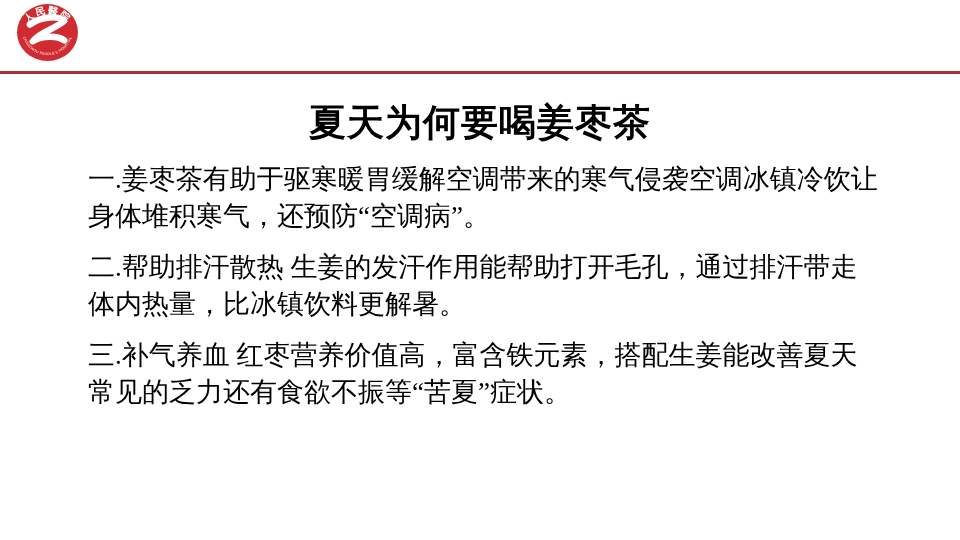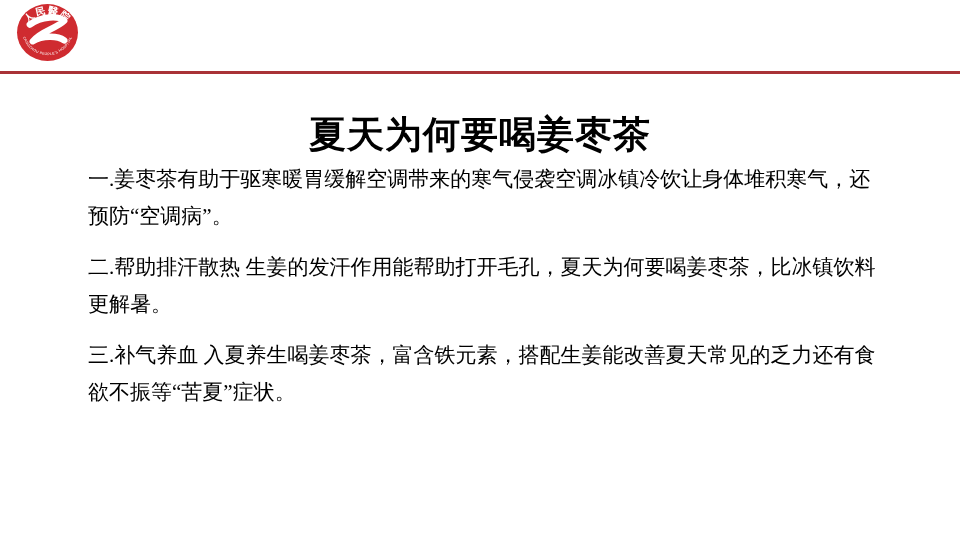--- a/index.html
+++ b/index.html
@@ -26,36 +26,36 @@
     position: absolute;
     left: 0;
     top: 71px;
     width: 960px;
     height: 3px;
     background: #a93237;
   }
   .title {
     position: absolute;
     left: 0;
-    top: 110px;
+    top: 98px;
     width: 960px;
     text-align: center;
     font-size: 37px;
     font-weight: bold;
     letter-spacing: 1px;
     color: #000000;
     font-family: "Liberation Sans", "DejaVu Sans", sans-serif;
   }
   .content {
     position: absolute;
     left: 88px;
     top: 161px;
     width: 792px;
     font-family: "Liberation Serif", "DejaVu Serif", serif;
-    font-size: 21px;
+    font-size: 27px;
     line-height: 37px;
     color: #000000;
     text-align: left;
   }
   .content p {
     margin: 0 0 14px 0;
     padding: 0;
   }
 </style>
 </head>
@@ -75,17 +75,17 @@
     </text>
     <path d="M14 22 C26 13 44 13 49 18 C41 26 24 29 17 39 C27 33 42 33 49 38" stroke="#ffffff" stroke-width="6.5" fill="none" stroke-linecap="round" stroke-linejoin="round"></path>
   </svg>
 
   <div class="divider"></div>
 
   <div class="title">夏天为何要喝姜枣茶</div>
 
   <div class="content">
     <p>一.姜枣茶有助于驱寒暖胃缓解空调带来的寒气侵袭空调冰镇冷饮让身体堆积寒气，还预防“空调病”。</p>
-    <p>二.帮助排汗散热 生姜的发汗作用能帮助打开毛孔，夏天为何要喝姜枣茶，比冰镇饮料更解暑。</p>
-    <p>三.补气养血 入夏养生喝姜枣茶，富含铁元素，搭配生姜能改善夏天常见的乏力还有食欲不振等“苦夏”症状。</p>
+    <p>二.帮助排汗散热 生姜的发汗作用能帮助打开毛孔，通过排汗带走体内热量，比冰镇饮料更解暑。</p>
+    <p>三.补气养血 红枣营养价值高，富含铁元素，搭配生姜能改善夏天常见的乏力还有食欲不振等“苦夏”症状。</p>
   </div>
 
 </div>
 
 </body></html>

